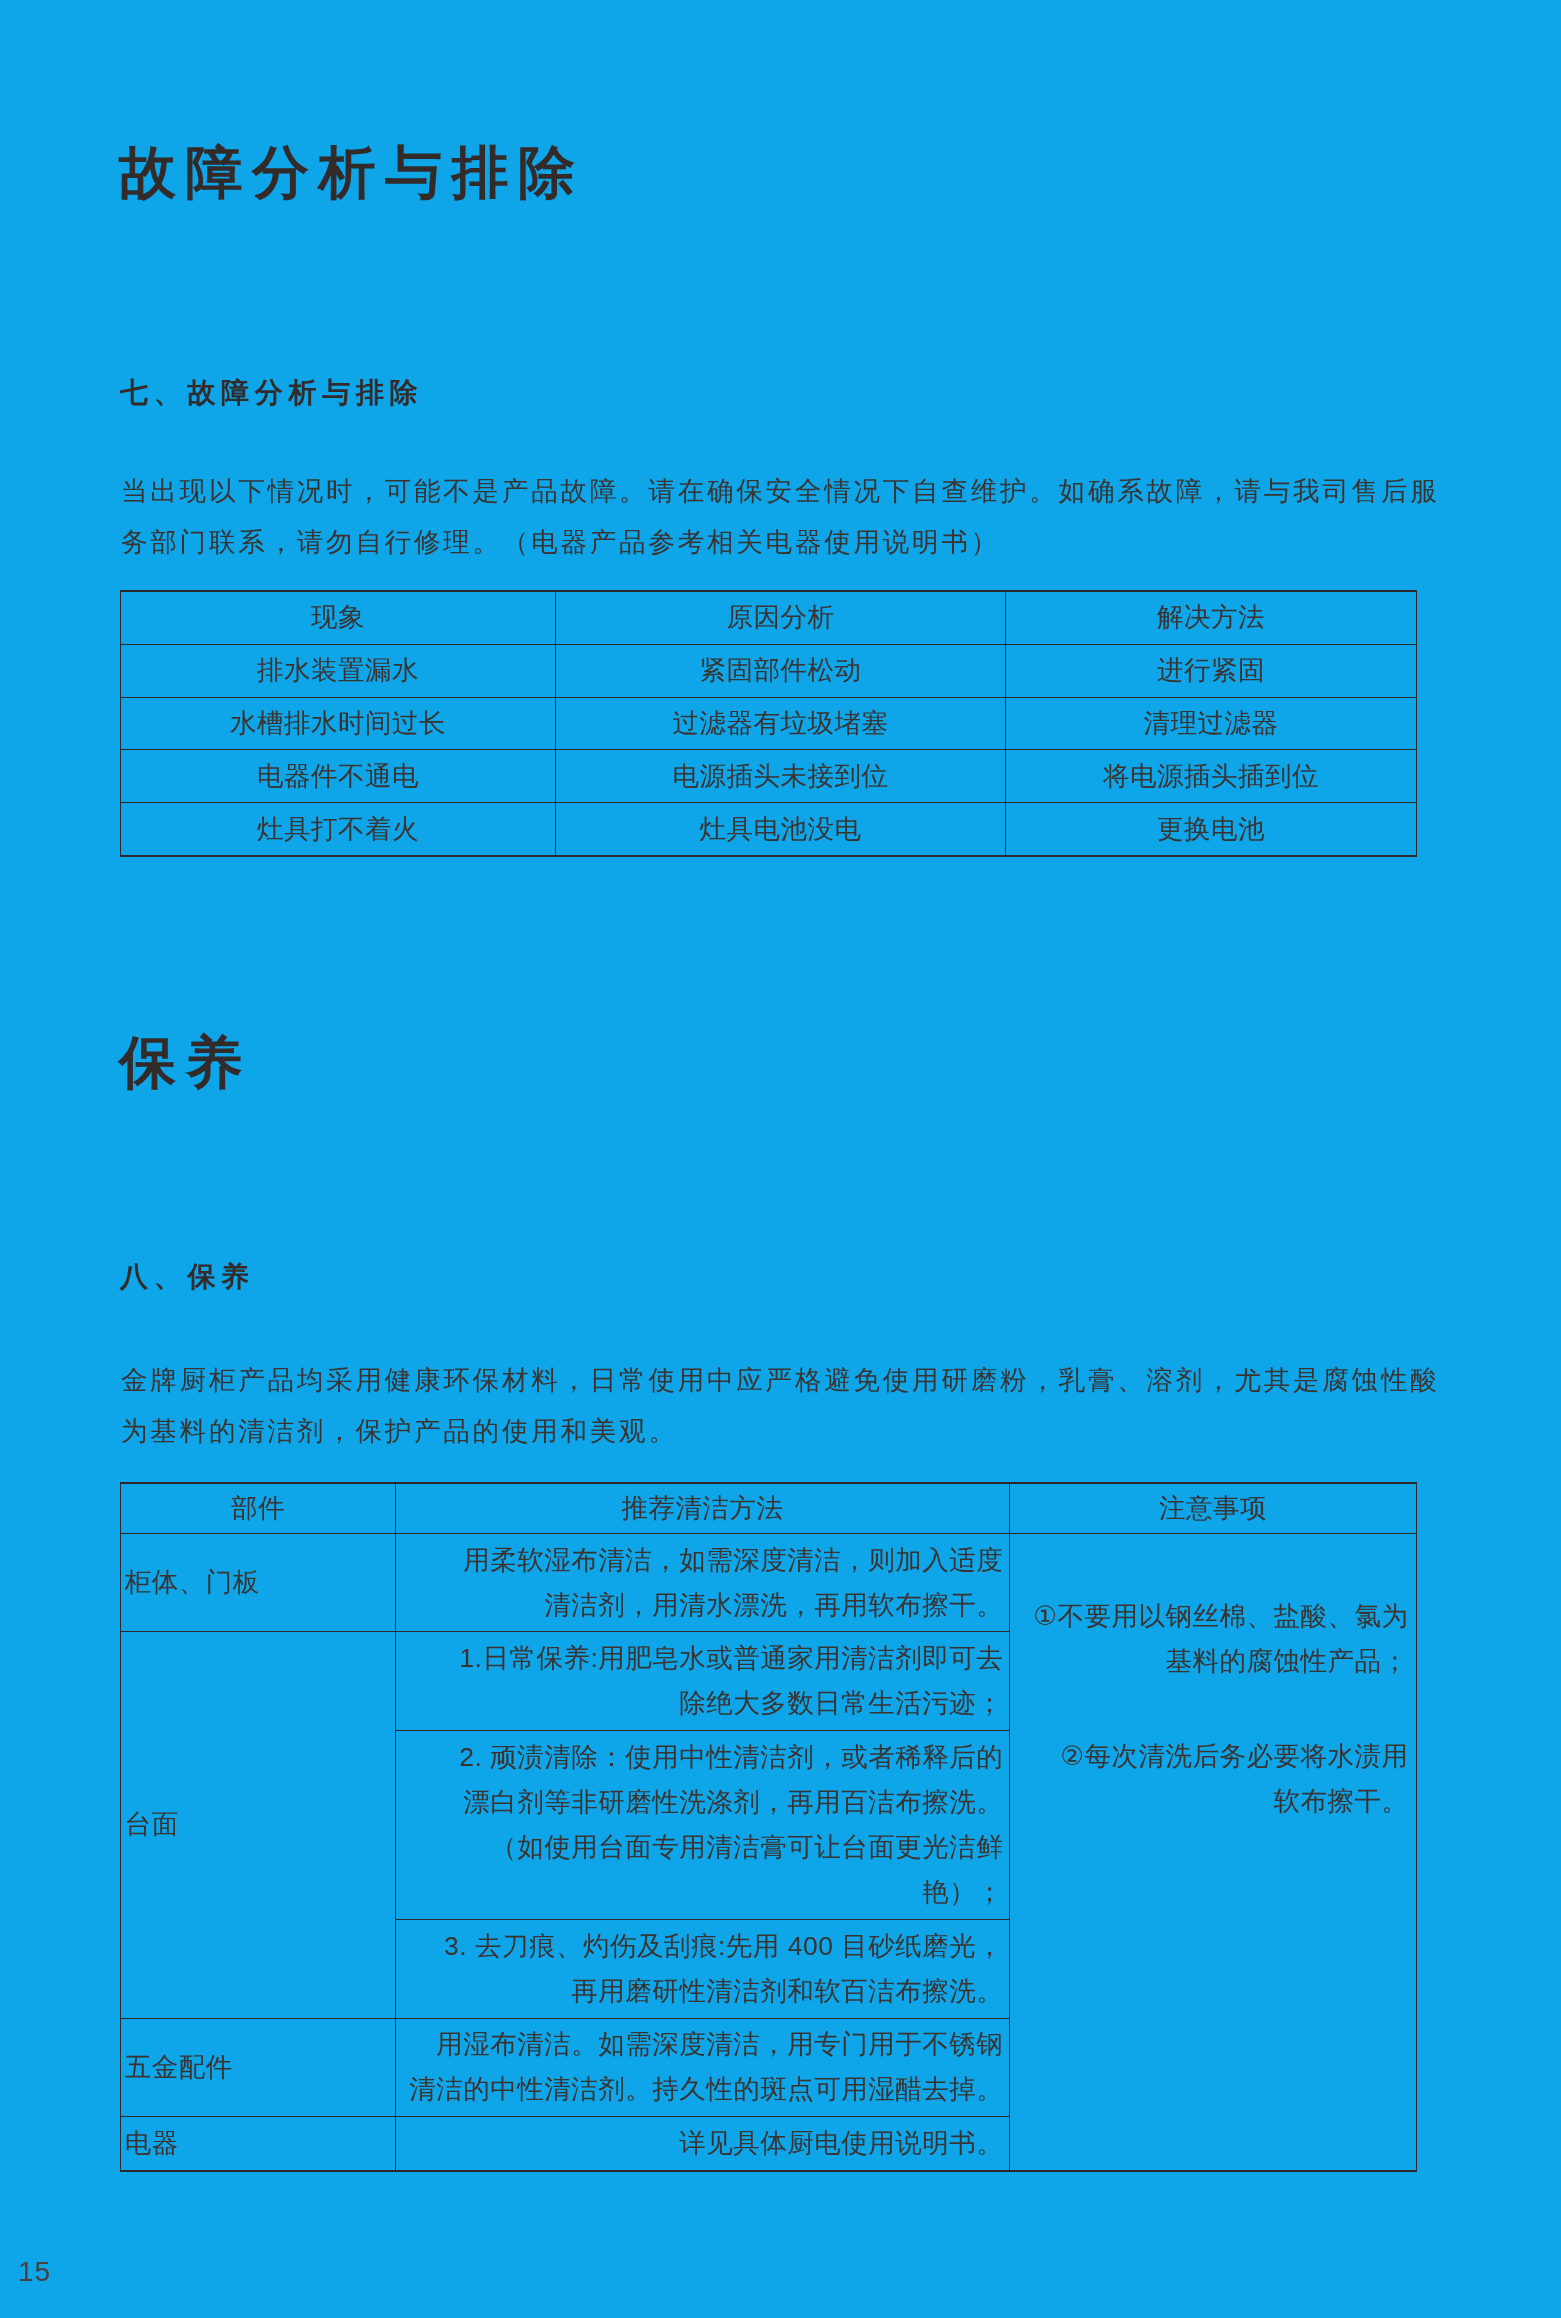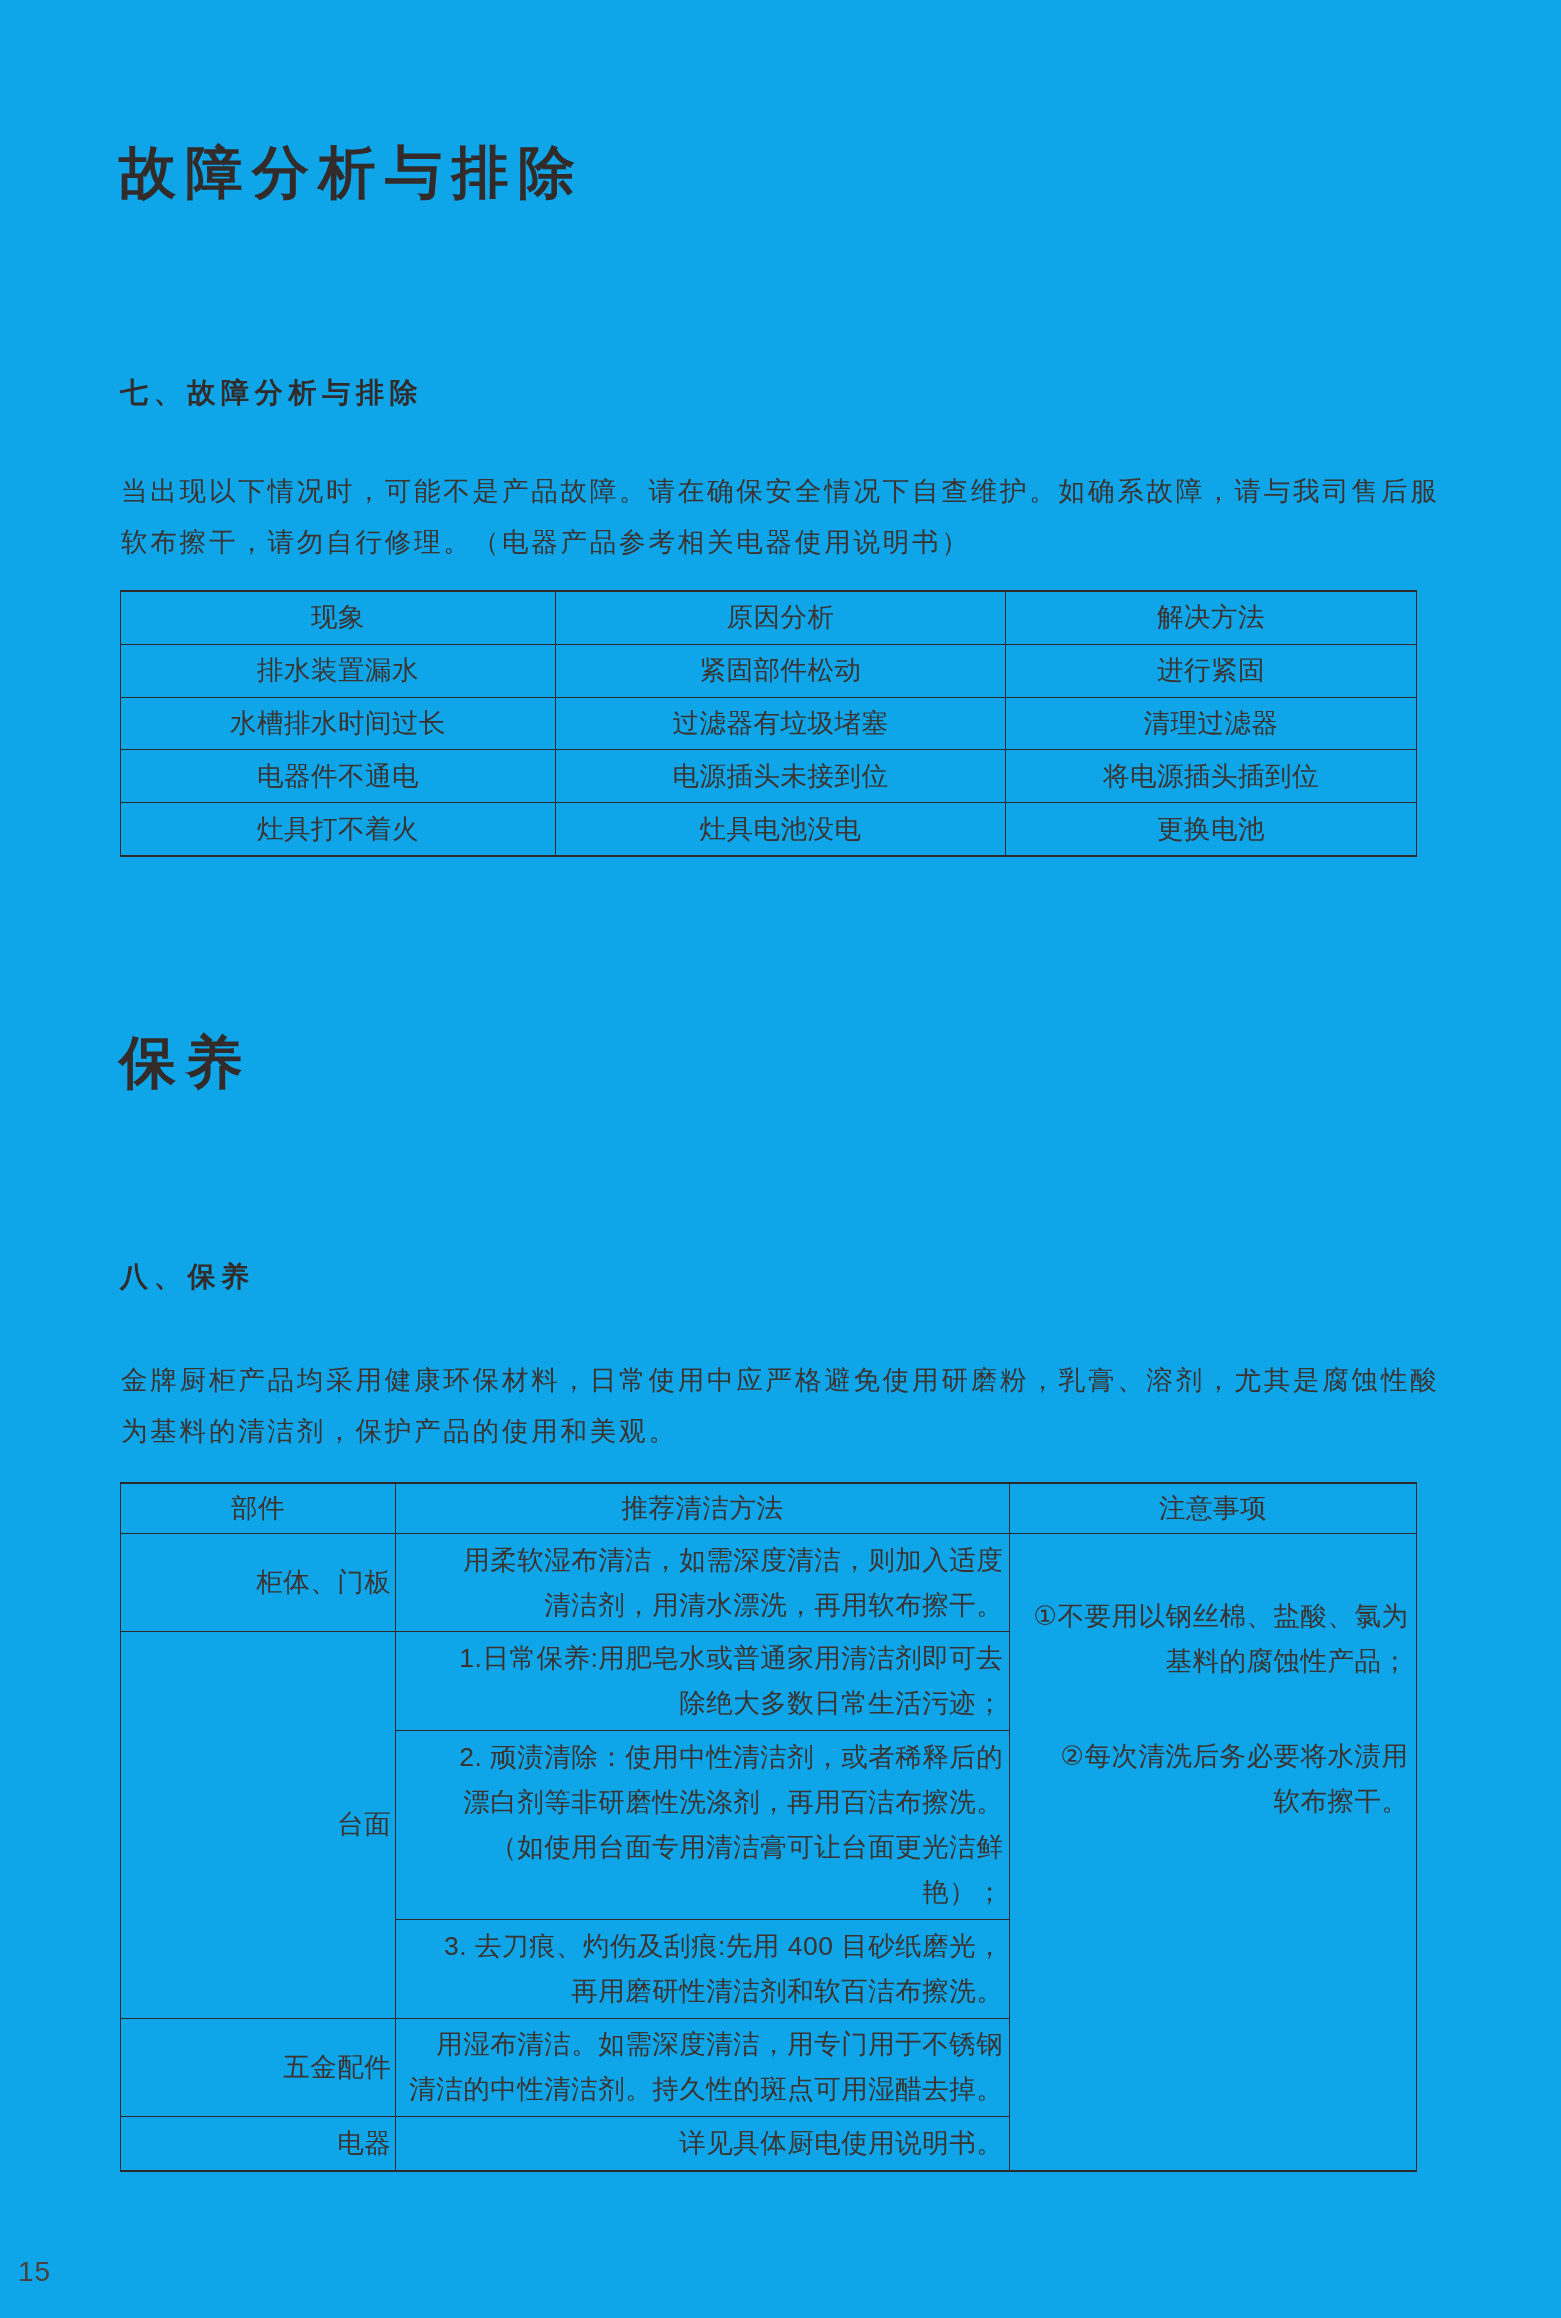--- a/index.html
+++ b/index.html
@@ -74,21 +74,21 @@
     line-height: 45px;
     letter-spacing: 0.5px;
     padding: 1.9px 3.8px;
     overflow: hidden;
   }
   table.tbl-trouble th, table.tbl-trouble td {
     text-align: center;
     height: 48px;
   }
   table.tbl-care th { text-align: center; height: 42px; }
-  table.tbl-care td.part-cell { text-align: right; }
+  table.tbl-care td.part-cell { text-align: left; }
   table.tbl-care td.method-cell {
     text-align: right;
     padding: 3.8px 5.7px 3.8px 11.4px;
     white-space: pre-line;
   }
   table.tbl-care td.notes-cell {
     text-align: right;
     vertical-align: top;
     padding: 15px 7.6px 3.8px 12.3px;
     white-space: pre-line;
@@ -114,21 +114,21 @@
 <body>
 
 <div class="page">
 
   <section>
     <h1 class="big-title pos-title-1">故障分析与排除</h1>
 
     <h2 class="sub-heading pos-heading-1">七、故障分析与排除</h2>
 
     <p class="body-para pos-para-1">当出现以下情况时，可能不是产品故障。请在确保安全情况下自查维护。如确系故障，请与我司售后服
-软布擦干，请勿自行修理。（电器产品参考相关电器使用说明书）</p>
+务部门联系，请勿自行修理。（电器产品参考相关电器使用说明书）</p>
 
     <table class="manual-table tbl-trouble pos-table-1">
       <colgroup>
         <col style="width:435px">
         <col style="width:450px">
         <col style="width:411px">
       </colgroup>
       <thead>
         <tr>
           <th>现象</th>

